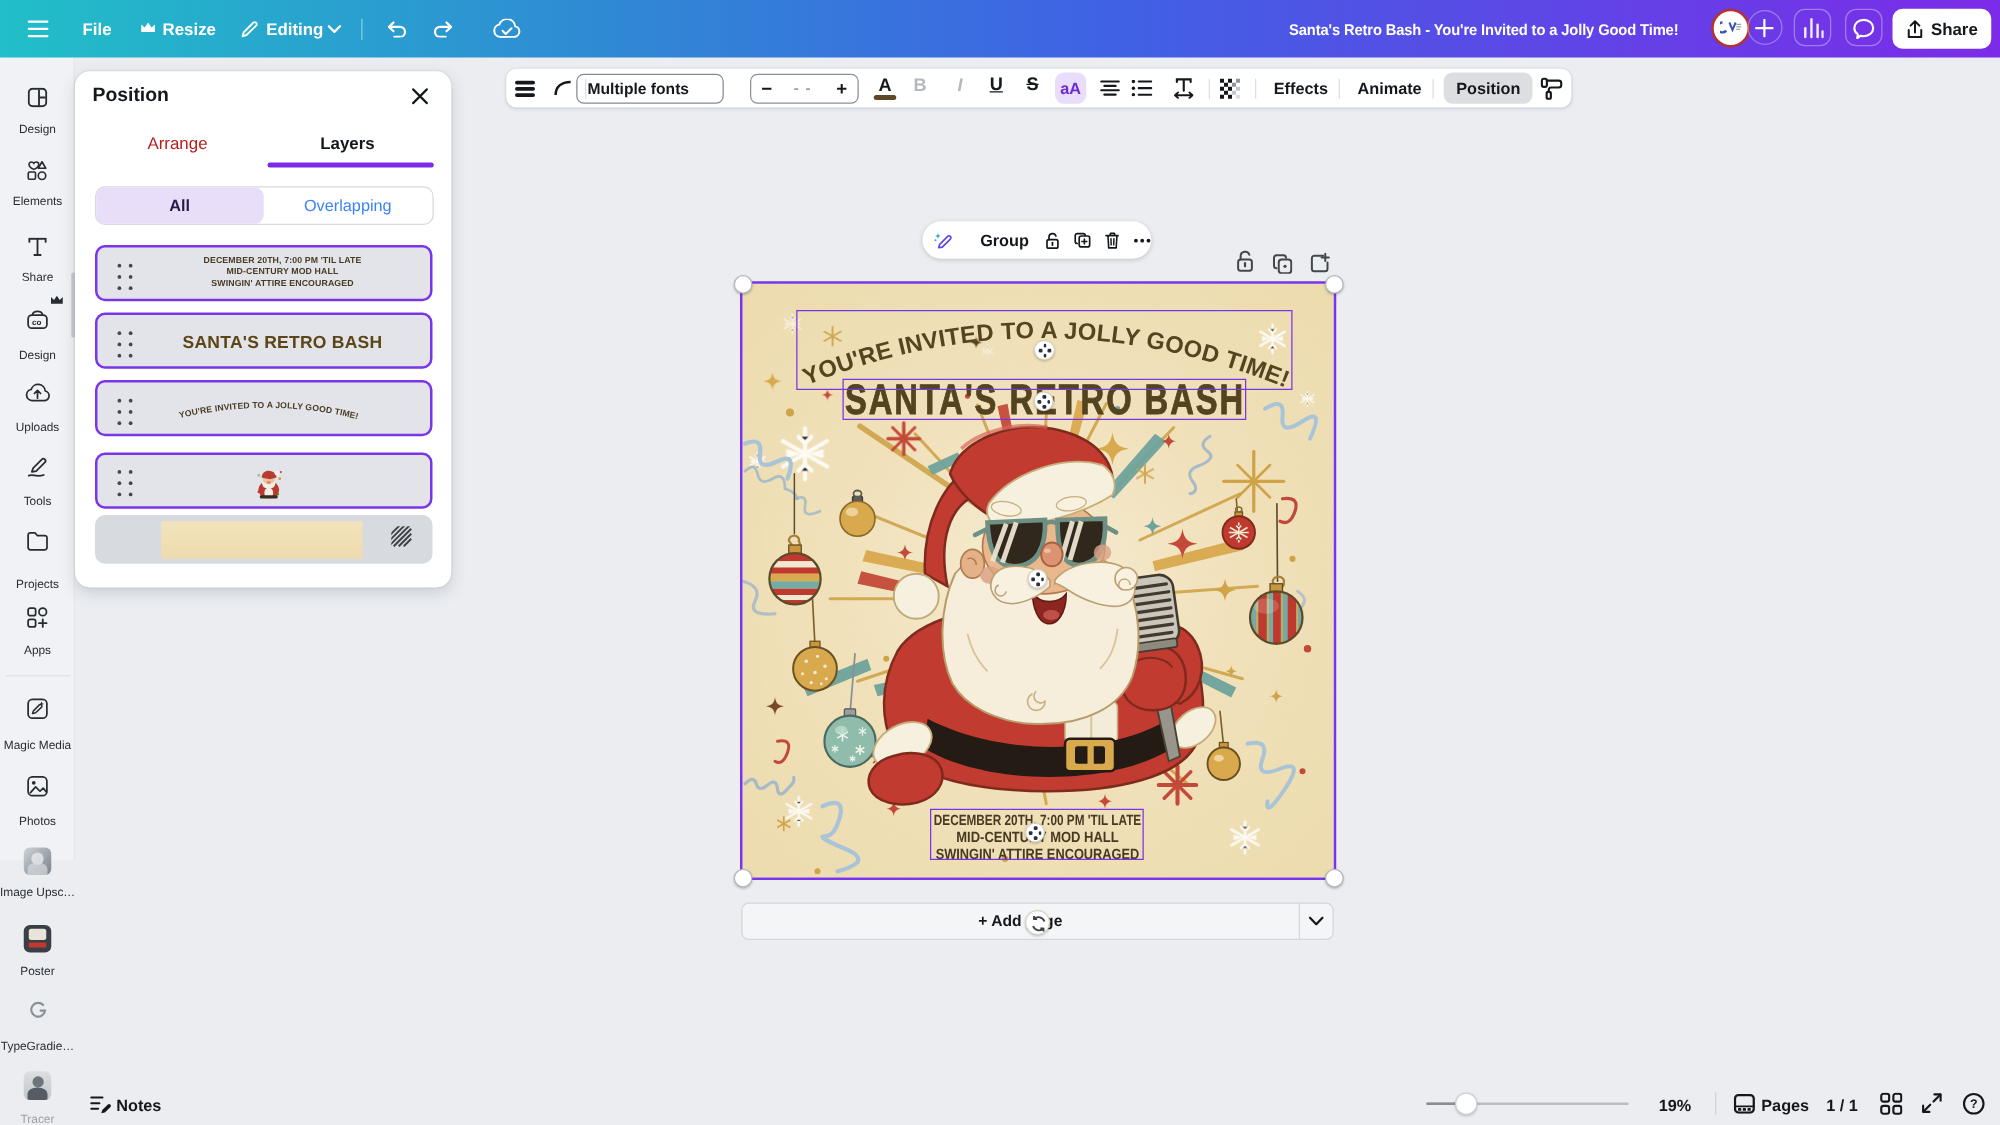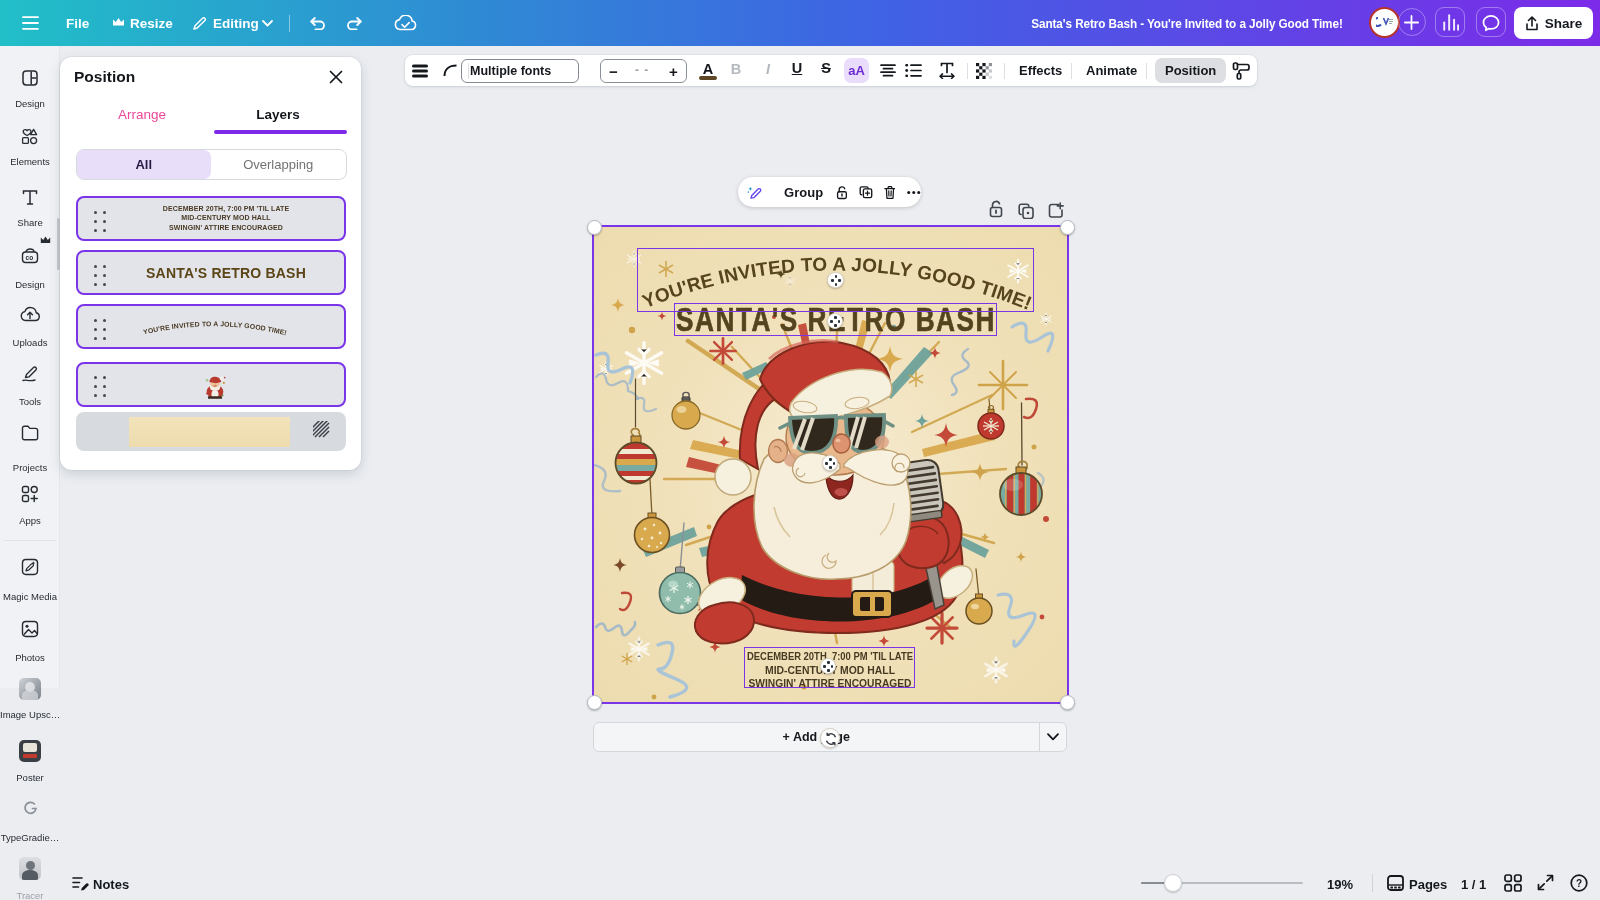--- a/index.html
+++ b/index.html
@@ -61,21 +61,21 @@
   #bottombar > * { z-index:36; }
 
   
   .panel { position:absolute; left:60px; top:57px; width:301px; height:413px; background:#fff; border-radius:12px;
      box-shadow:0 0 0 1px rgba(64,87,109,.06),0 4px 12px rgba(57,76,96,.18); z-index:45; }
   .panel h3 { font-size:15.5px; color:#14181d; position:absolute; left:14px; top:11px; font-weight:700;}
   .tab { position:absolute; top:50px; width:136px; text-align:center; font-size:13.5px; }
   .tab-line { position:absolute; left:153.5px; top:73px; width:133.5px; height:3.5px; background:#7c2ae8; border-radius:2px;}
   .seg { position:absolute; left:15.5px; top:91.5px; width:271px; height:31px; border:1px solid #d6d9dd; border-radius:8px; display:flex; background:#fff;}
   .seg .on { flex:1; background:#e9defa; border-radius:7px; display:flex; align-items:center; justify-content:center; font-size:13px; font-weight:700; color:#281a42;}
-  .seg .off { flex:1; display:flex; align-items:center; justify-content:center; font-size:13px; color:#737373; font-weight:400;}
+  .seg .off { flex:1; display:flex; align-items:center; justify-content:center; font-size:13px; color:#3b82f6; font-weight:400;}
   .layer { position:absolute; left:16px; width:270px; height:45px; background:#e2e4e9; border:2px solid #7b35e8; border-radius:8px; }
   .layer .grip { position:absolute; left:16px; top:50%; transform:translateY(-50%); width:10px; height:16px; }
   .grip i { position:absolute; width:3px; height:3px; background:#43484f; border-radius:50%; }
 </style></head>
 <body>
 
 <div class="topbar">
   <svg class="abs" style="left:22px;top:15px" width="17" height="16" viewBox="0 0 17 16">
       <g stroke="#fff" stroke-width="1.8" stroke-linecap="round">
         <line x1="1" y1="2.2" x2="16" y2="2.2"></line>
@@ -843,21 +843,21 @@
       <circle cx="9" cy="9" r="7.8" fill="none" stroke="#14181d" stroke-width="1.7"></circle>
       <text x="9" y="12.6" text-anchor="middle" font-size="10" font-weight="bold" fill="#14181d" font-family="Liberation Sans">?</text>
     </svg>
 </div>
 
 <div class="panel" id="panel">
   <h3>Position</h3>
   <svg class="abs" style="left:269px;top:13px" width="14" height="14" viewBox="0 0 14 14">
       <path d="M1.5 1.5 L12.5 12.5 M12.5 1.5 L1.5 12.5" stroke="#14181d" stroke-width="1.7" stroke-linecap="round"></path>
     </svg>
-  <div class="tab" style="left:14px;color:#ec4899;">Arrange</div>
+  <div class="tab" style="left:14px;color:#b91c1c;">Arrange</div>
   <div class="tab" style="left:150px;color:#14181d;font-weight:700;">Layers</div>
   <div class="tab-line"></div>
   <div class="seg">
       <div class="on">All</div>
       <div class="off">Overlapping</div>
     </div>
 
   <div class="layer" style="top:139px;">
     <div class="grip">
         <i style="left:0;top:0"></i>

